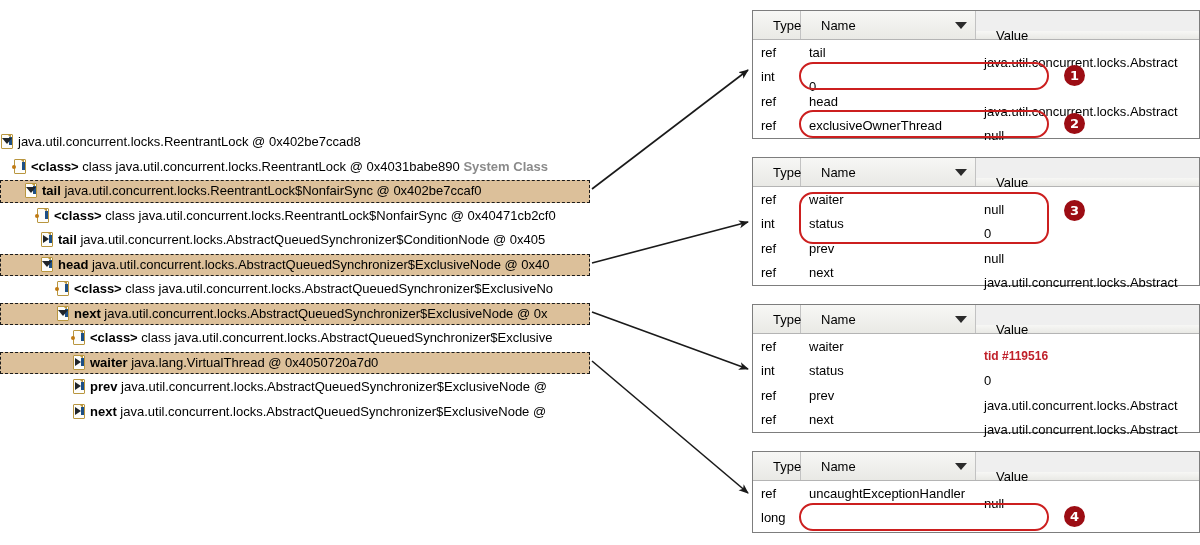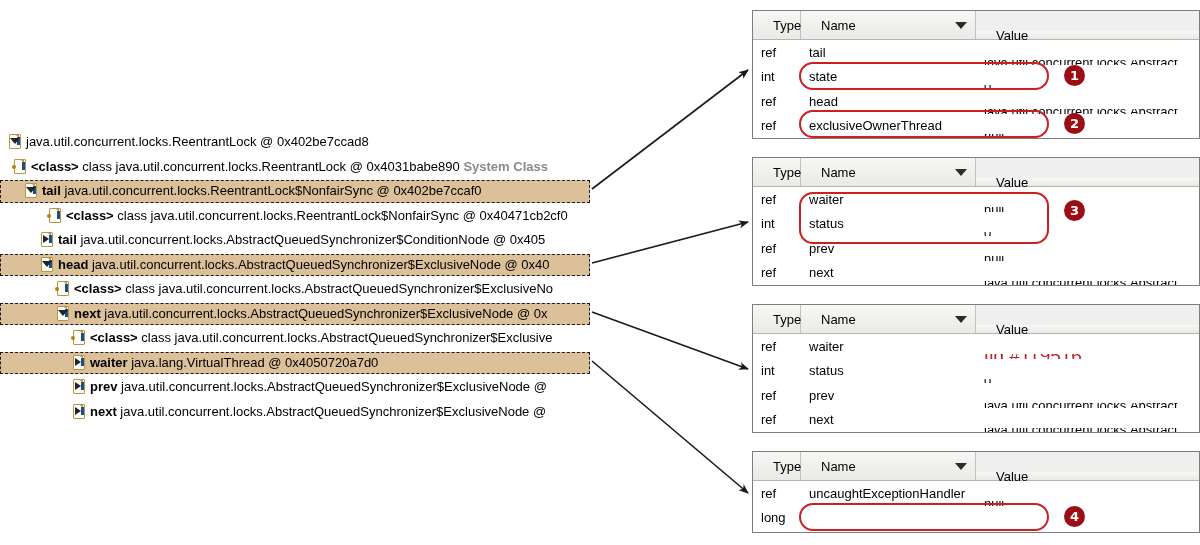--- a/index.html
+++ b/index.html
@@ -29,56 +29,56 @@
   .val{font-weight:normal;}
   .sysclass{color:#8a8a8a;font-weight:bold;}
 
   
   .tbl{position:absolute;border:1px solid #7d7d7d;background:#fff;box-sizing:border-box;}
   .tbl .hdr{display:flex;height:28px;background:#efefef;border-bottom:1px solid #b4b4b4;}
   .tbl .hdr > div{
     display:flex;align-items:center;padding:0 20px;box-sizing:border-box;
     background:linear-gradient(#f7f7f5,#e9e9e5);border-right:1px solid #c2c2c2;position:relative;}
   .tbl .hdr > div:last-child{border-right:none;}
-  .tbl .row{display:flex;height:24.5px;}
+  .tbl .row{display:flex;height:24.5px;align-items:center;}
   .tbl .row > div{display:flex;align-items:center;padding:0 8px;box-sizing:border-box;overflow:hidden;white-space:nowrap;}
   .c-type{width:48px;flex:0 0 48px;}
   .c-name{width:175px;flex:0 0 175px;}
   .c-value{flex:1 1 auto;margin-top:20px;}
   .sortarrow{position:absolute;right:8px;top:11px;width:0;height:0;
     border-left:6px solid transparent;border-right:6px solid transparent;border-top:7px solid #2b2b2b;}
-  .tid-red{color:#c0202a;font-weight:normal;font-size:19px;}
+  .tid-red{color:#c0202a;font-weight:bold;font-size:12px;}
 
   
   .hl{position:absolute;border:2.5px solid #cc1f1f;border-radius:14px;pointer-events:none;box-sizing:border-box;}
   
   .badge{position:absolute;width:21px;height:21px;border-radius:50%;background:#9c0d14;
     color:#fff;font-weight:bold;font-size:13px;display:flex;align-items:center;justify-content:center;
     font-family:"DejaVu Sans",sans-serif;}
   #arrows{position:absolute;left:0;top:0;width:1200px;height:545px;pointer-events:none;}
 </style>
 </head>
 <body>
 
 <div id="tree">
     <div class="trow">
       <div class="rowbg"></div>
-      <div class="content" style="padding-left: 8px;"><span class="ticon"><span class="page"></span><span class="fold"></span><span class="tailbar"></span><span class="arrow"></span></span><span class="val">java.util.concurrent.locks.ReentrantLock @ 0x402be7ccad8</span></div>
+      <div class="content" style=""><span class="ticon"><span class="page"></span><span class="fold"></span><span class="tailbar"></span><span class="arrow"></span></span><span class="val">java.util.concurrent.locks.ReentrantLock @ 0x402be7ccad8</span></div>
     </div>
     <div class="trow">
       <div class="rowbg"></div>
       <div class="content" style="padding-left: 13px;"><span class="ticon"><span class="page"></span><span class="fold"></span><span class="cdot"></span><span class="tailbar"></span></span><span class="lbl">&lt;class&gt;</span> <span class="val">class java.util.concurrent.locks.ReentrantLock @ 0x4031babe890</span> <span class="sysclass">System Class</span></div>
     </div>
     <div class="trow sel">
       <div class="rowbg" style="right: 2px;"></div>
       <div class="content" style="padding-left: 24px;"><span class="ticon"><span class="page"></span><span class="fold"></span><span class="tailbar"></span><span class="arrow"></span></span><span class="lbl">tail</span> <span class="val">java.util.concurrent.locks.ReentrantLock$NonfairSync @ 0x402be7ccaf0</span></div>
     </div>
     <div class="trow">
       <div class="rowbg"></div>
-      <div class="content" style="padding-left: 48px;"><span class="ticon"><span class="page"></span><span class="fold"></span><span class="cdot"></span><span class="tailbar"></span></span><span class="lbl">&lt;class&gt;</span> <span class="val">class java.util.concurrent.locks.ReentrantLock$NonfairSync @ 0x40471cb2cf0</span></div>
+      <div class="content" style="padding-left: 36px;"><span class="ticon"><span class="page"></span><span class="fold"></span><span class="cdot"></span><span class="tailbar"></span></span><span class="lbl">&lt;class&gt;</span> <span class="val">class java.util.concurrent.locks.ReentrantLock$NonfairSync @ 0x40471cb2cf0</span></div>
     </div>
     <div class="trow">
       <div class="rowbg"></div>
       <div class="content" style="padding-left: 40px;"><span class="ticon"><span class="page"></span><span class="fold"></span><span class="tailbar"></span><span class="arrowr"></span></span><span class="lbl">tail</span> <span class="val">java.util.concurrent.locks.AbstractQueuedSynchronizer$ConditionNode @ 0x405</span></div>
     </div>
     <div class="trow sel">
       <div class="rowbg" style="right: 2px;"></div>
       <div class="content" style="padding-left: 40px;"><span class="ticon"><span class="page"></span><span class="fold"></span><span class="tailbar"></span><span class="arrow"></span></span><span class="lbl">head</span> <span class="val">java.util.concurrent.locks.AbstractQueuedSynchronizer$ExclusiveNode @ 0x40</span></div>
     </div>
     <div class="trow">
@@ -127,23 +127,20 @@
       <div class="c-name">
         <span>tail</span>
       </div>
       <div class="c-value">
         <span>java.util.concurrent.locks.Abstract</span>
       </div>
     </div>
     <div class="row">
       <div class="c-type">
         <span>int</span>
-      </div>
-      <div class="c-name">
-        <span>state</span>
       </div>
       <div class="c-value">
         <span>0</span>
       </div>
     </div>
     <div class="row">
       <div class="c-type">
         <span>ref</span>
       </div>
       <div class="c-name">

